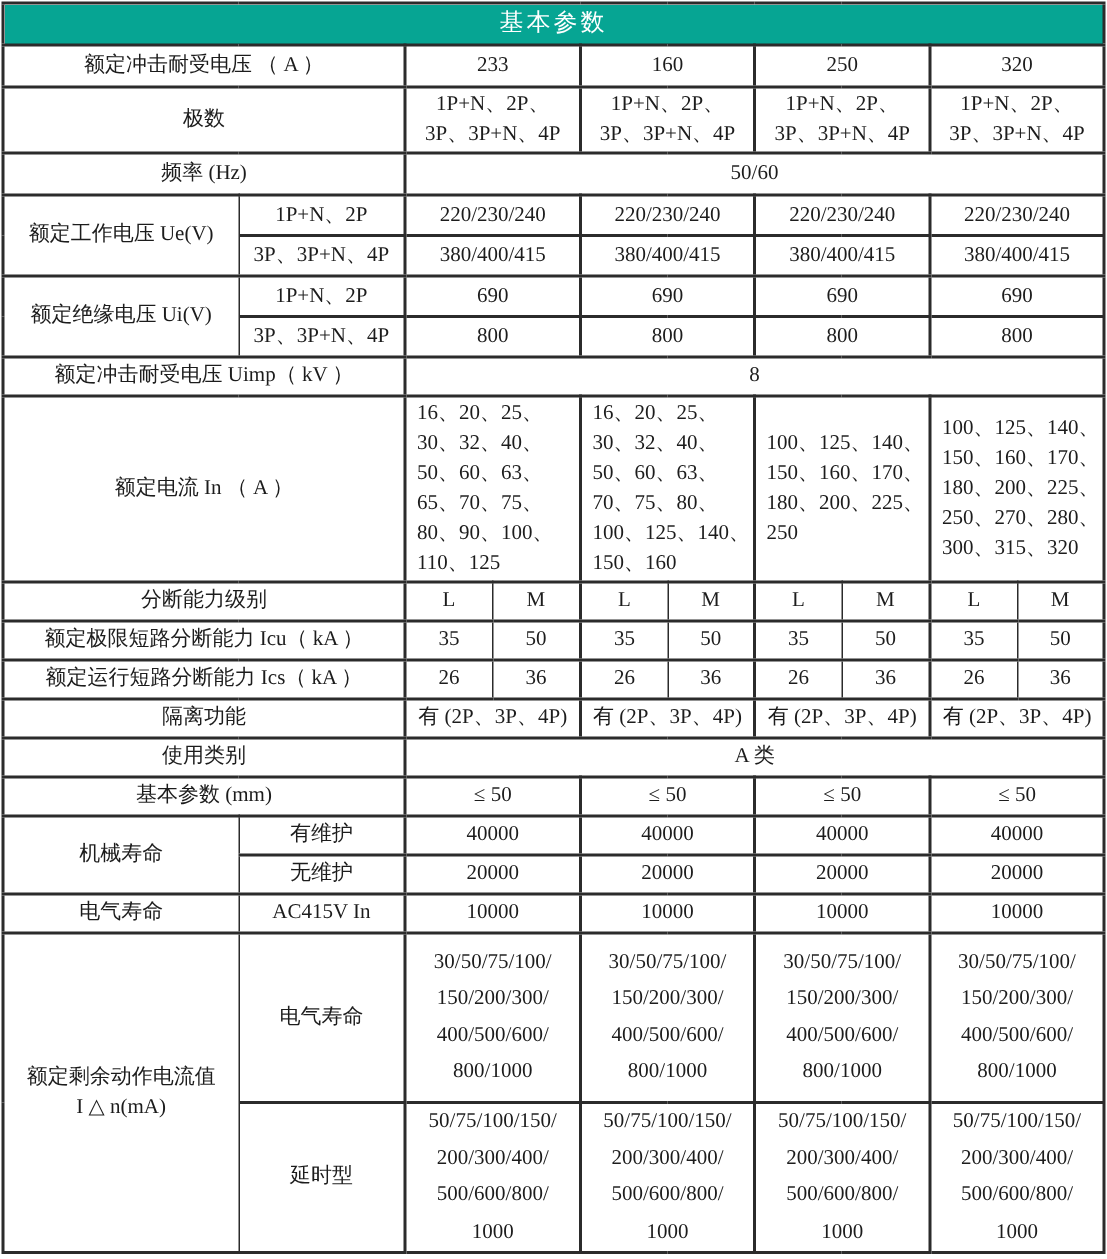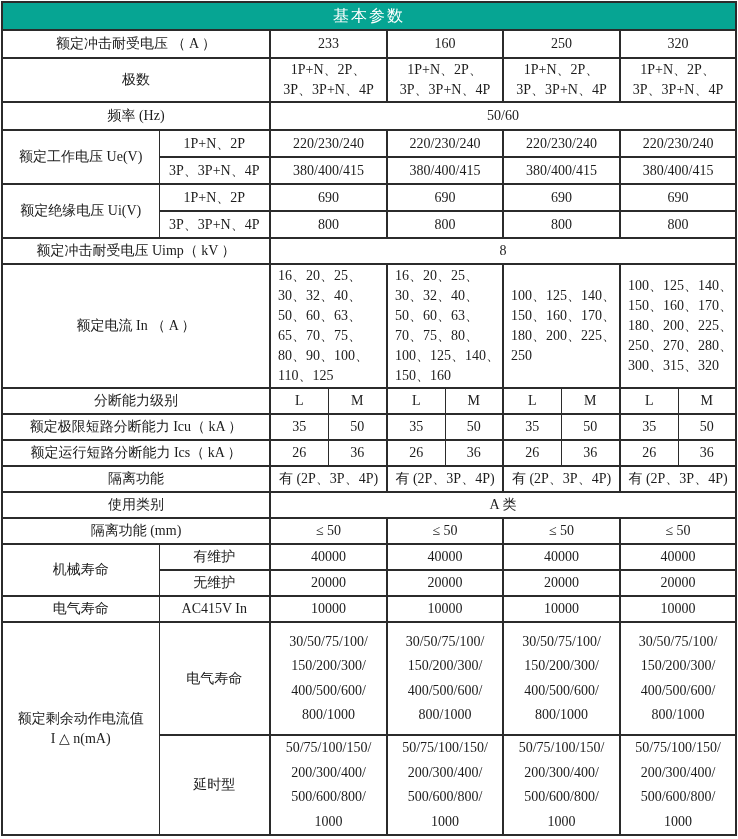--- a/index.html
+++ b/index.html
@@ -185,21 +185,21 @@
       <td colspan="2" class="maj">有 (2P、3P、4P)</td>
       <td colspan="2" class="maj">有 (2P、3P、4P)</td>
     </tr>
 
     <tr class="h26">
       <td colspan="2">使用类别</td>
       <td colspan="8" class="maj">A 类</td>
     </tr>
 
     <tr class="h26">
-      <td colspan="2">隔离功能 (mm)</td>
+      <td colspan="2">基本参数 (mm)</td>
       <td colspan="2" class="maj">≤ 50</td>
       <td colspan="2" class="maj">≤ 50</td>
       <td colspan="2" class="maj">≤ 50</td>
       <td colspan="2" class="maj">≤ 50</td>
     </tr>
 
     <tr class="h26">
       <td rowspan="2">机械寿命</td>
       <td>有维护</td>
       <td colspan="2" class="maj">40000</td>

